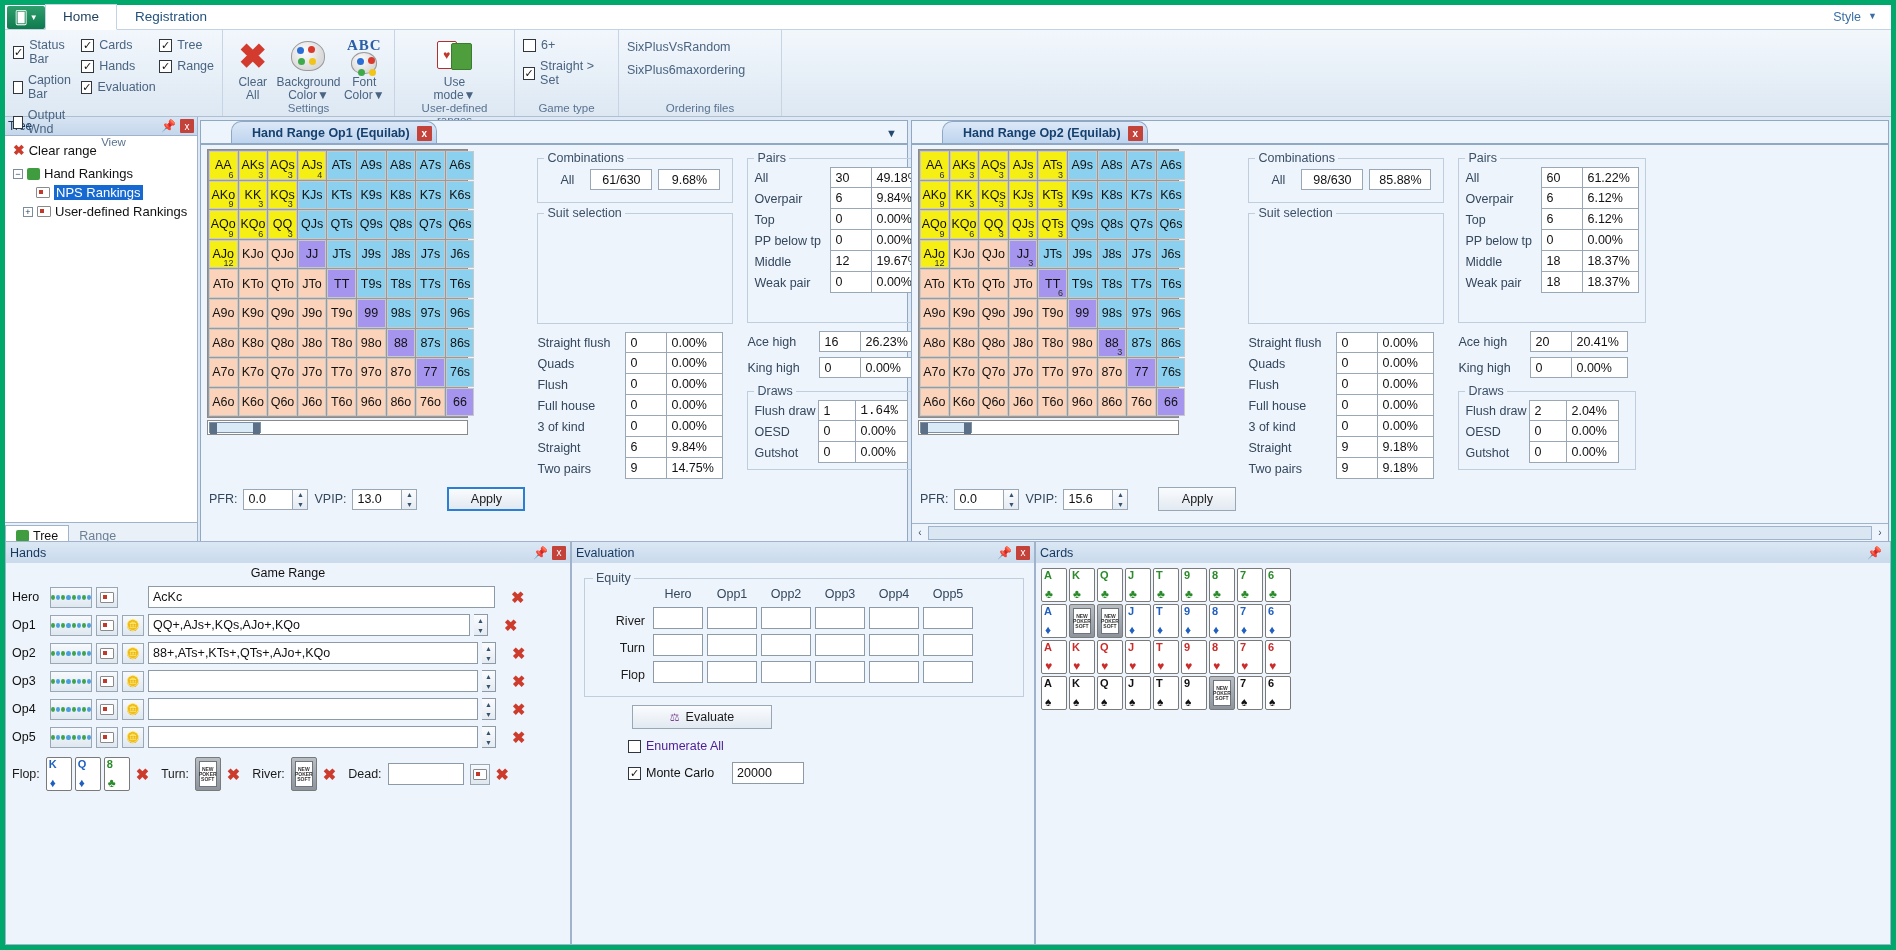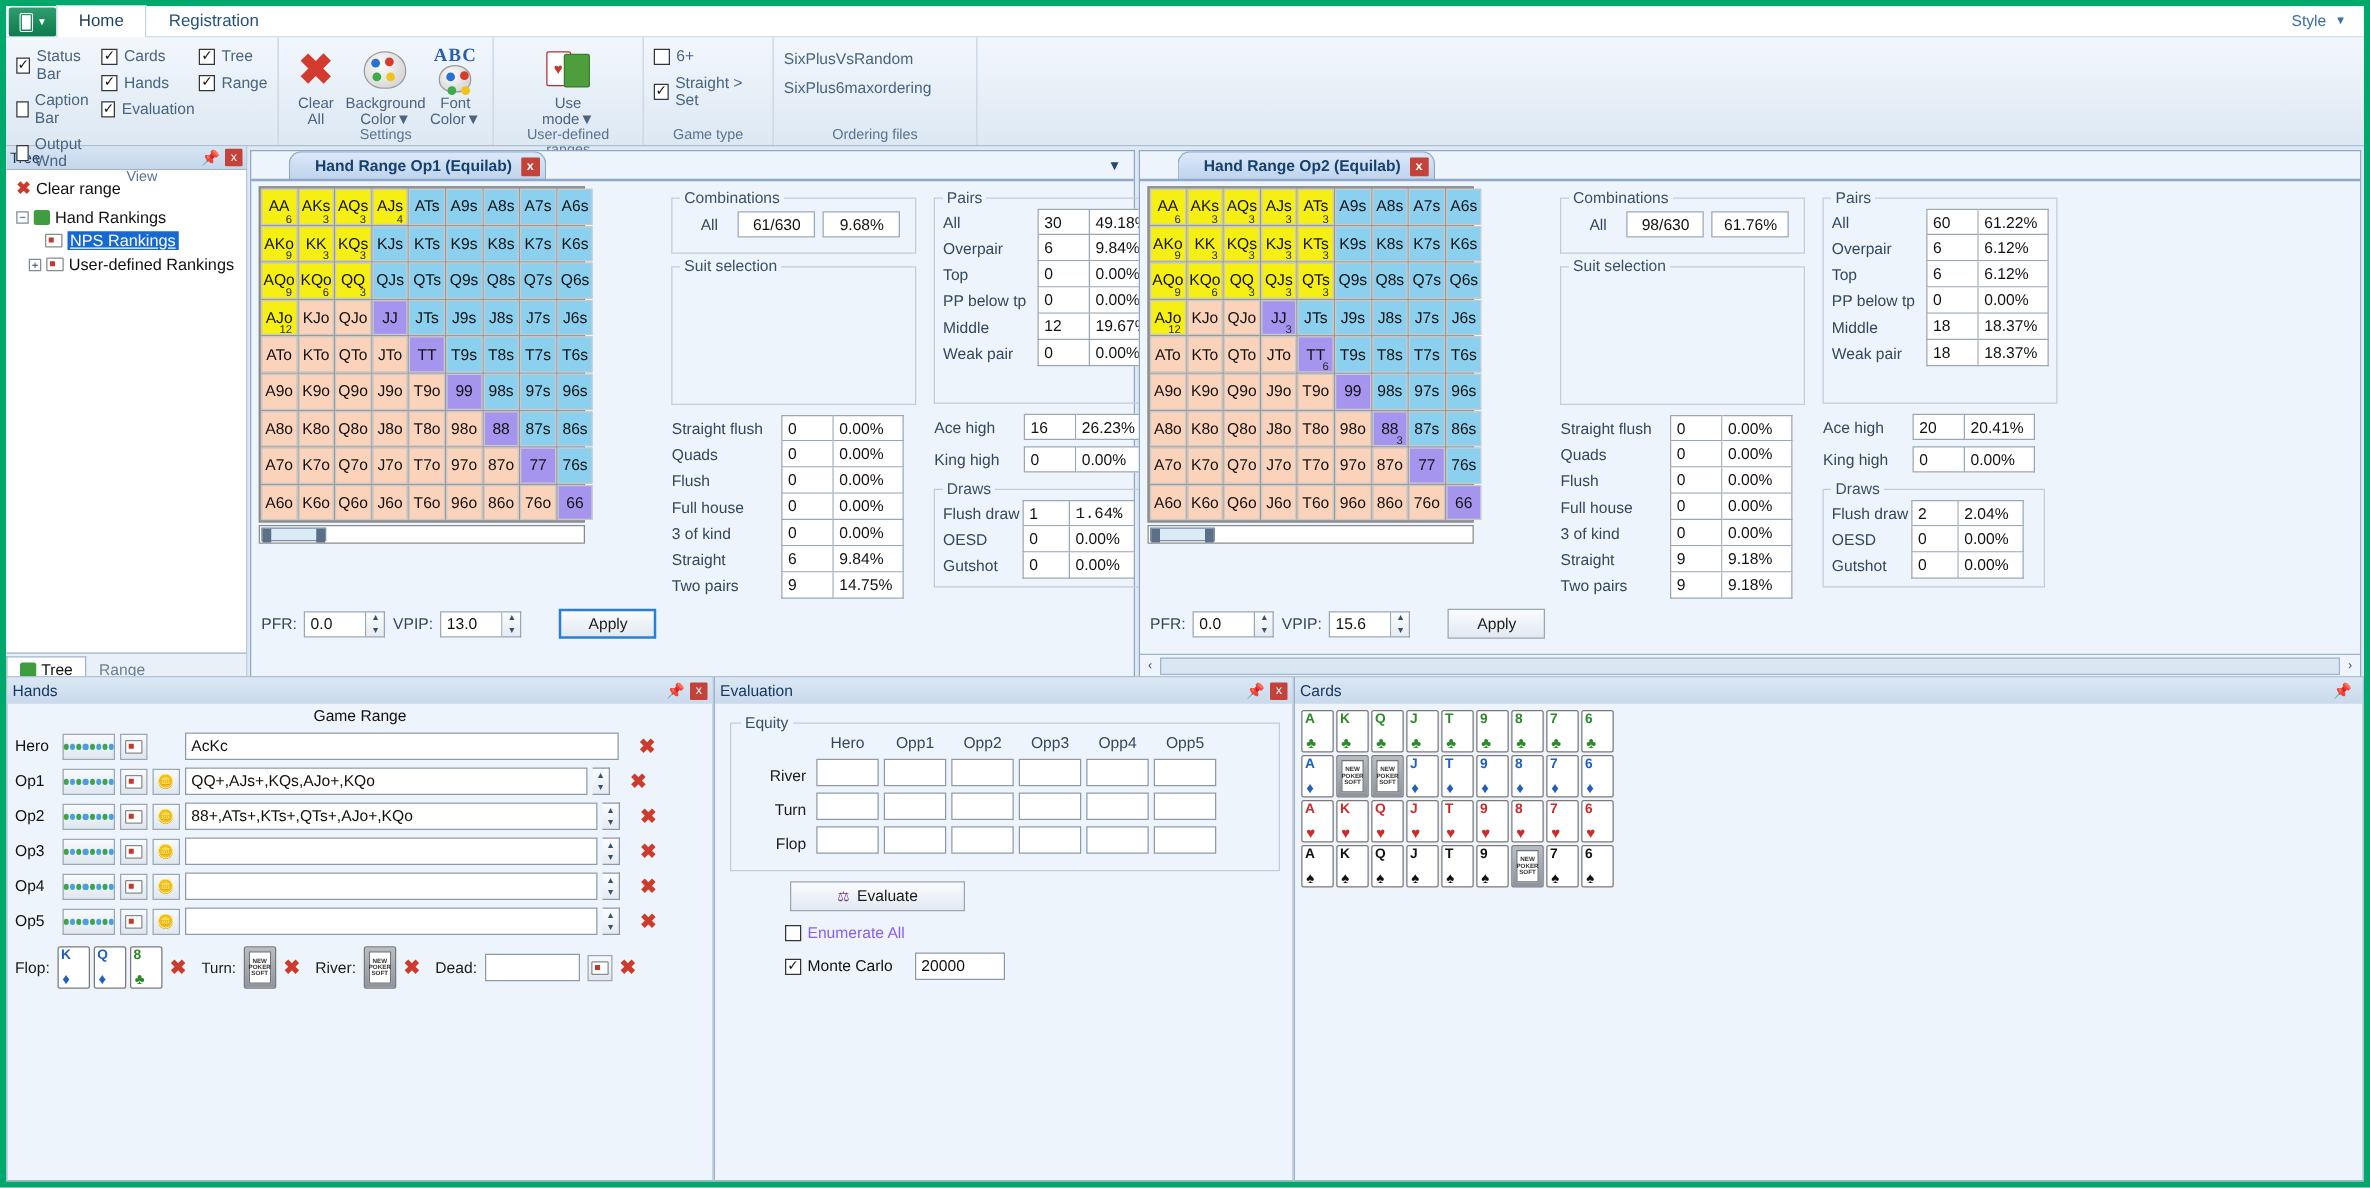--- a/index.html
+++ b/index.html
@@ -100,21 +100,21 @@
     display:flex;align-items:center;justify-content:center;border-radius:1px;
   }
   #treebody { flex:1; padding:4px 0 0 4px; font-size:13px; }
   .treerow { display:flex; align-items:center; gap:4px; padding:2px 0; }
   .treerow .lbl { color:#111; }
   .tw-x { color:#cc3b2c; font-weight:bold; font-size:14px; }
   .exp {
     width:10px;height:10px;border:1px solid #7a8d9e;background:#fff;
     font-size:9px;line-height:8px;text-align:center;color:#20445f;
   }
-  .sel { background:#1669d0; color:#fff !important; padding:0 2px;text-decoration:underline; }
+  .sel { background:#1669d0; color:#fff !important; padding:0 2px; }
   .cardicon {
     width:14px;height:11px;background:#fff;border:1px solid #8a8a8a;border-radius:1px;position:relative;
   }
   .cardicon:after{content:'';position:absolute;left:2px;top:2px;width:4px;height:4px;background:#c0392b;}
   .greenicon{width:13px;height:12px;background:#3f9d3f;border-radius:2px;}
   #treetabs { height:24px; display:flex; align-items:flex-end; background:#e9f0f8; border-top:1px solid #9fb4cc;}
   .ttab { padding:3px 10px; font-size:12.5px; color:#6c7f92; display:flex;align-items:center;gap:4px;}
   .ttab.active { background:#fff; border:1px solid #9fb4cc; border-bottom:none; color:#111; }
 
   
@@ -1116,21 +1116,21 @@
             </div>
           </div>
 
           <div class="statsarea">
             <div style="width:196px;">
               <fieldset class="box" style="height:52px;">
                 <legend>Combinations</legend>
                 <div class="srow" style="margin-top:2px;">
                   <span class="slabel" style="width:46px;text-align:center;">All</span>
                   <div class="ibox c" style="width:62px;">98/630</div>
-                  <div class="ibox c" style="width:62px;margin-left:6px;">61.76%</div>
+                  <div class="ibox c" style="width:62px;margin-left:6px;">85.88%</div>
                 </div>
               </fieldset>
               <fieldset class="box" style="height:118px;margin-top:3px;">
                 <legend>Suit selection</legend>
               </fieldset>
               <div class="stack" style="margin-top:8px;" id="hands-op2">
                   <div class="srow">
                     <span class="slabel" style="width: 88px;">Straight flush</span>
                     <div class="ibox" style="width: 42px;">0</div>
                     <div class="ibox" style="width: 56px; border-left: none;">0.00%</div>
@@ -1507,21 +1507,21 @@
           </div>
         </div>
       </fieldset>
       <div style="padding:8px 0 0 60px;">
         <div class="btn" style="width:140px;gap:6px;">
           <span style="font-size:11px;color:#7a3f8f;">⚖</span>
           <span>Evaluate</span>
         </div>
       </div>
       <div style="padding:10px 0 0 56px;display:flex;flex-direction:column;gap:9px;">
-        <div class="chkrow" style="color:#8b5cf6;">
+        <div class="chkrow" style="color:#4c1d95;">
           <span class="cbox"></span>
           <span>Enumerate All</span>
         </div>
         <div style="display:flex;align-items:center;gap:18px;">
           <div class="chkrow" style="color:#111;">
             <span class="cbox">✓</span>
             <span>Monte Carlo</span>
           </div>
           <div class="txtin" style="width:72px;">20000</div>
         </div>

